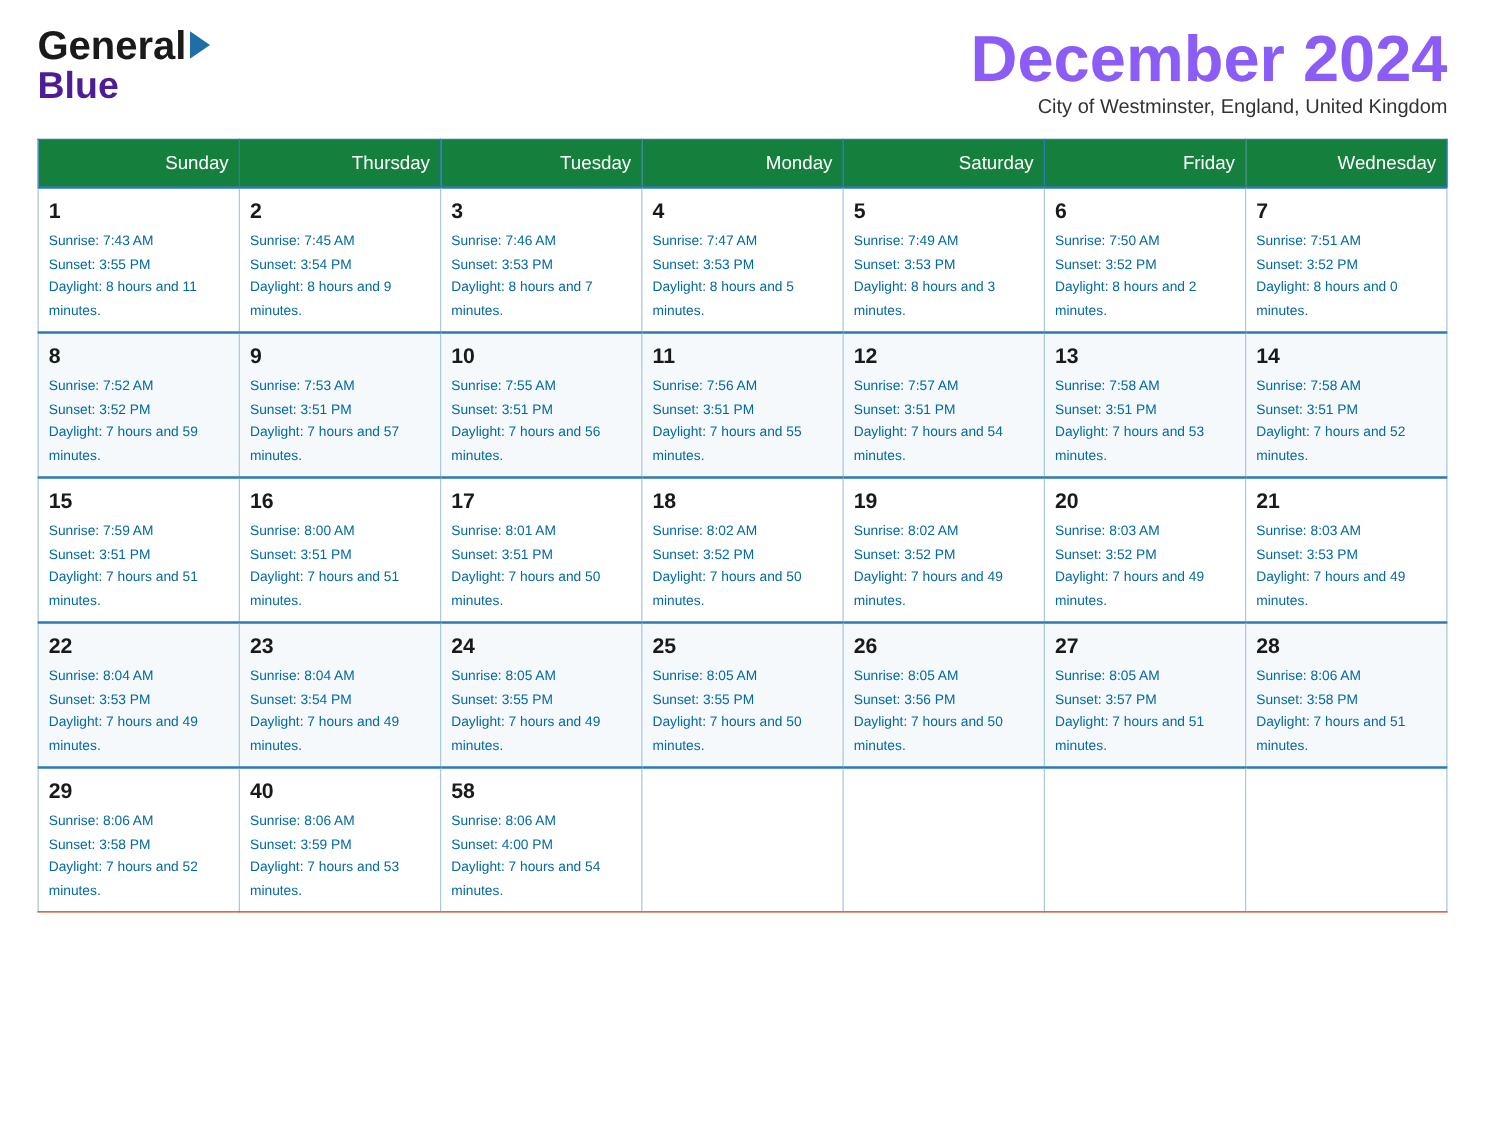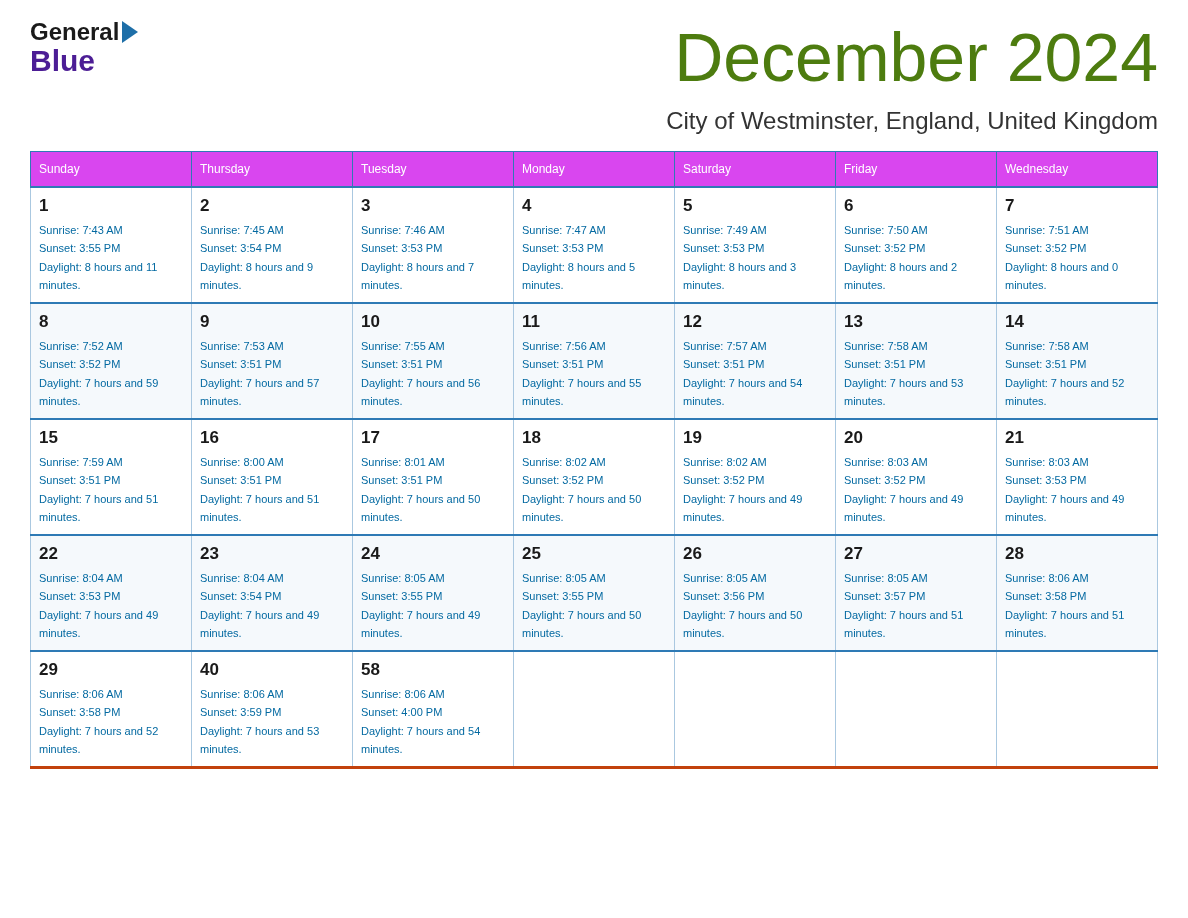--- a/index.html
+++ b/index.html
@@ -18,54 +18,54 @@
     }
     .logo {
       display: flex;
       flex-direction: column;
       align-items: flex-start;
     }
     .title-section {
       text-align: right;
     }
     .month-title {
-      font-size: 68px;
-      font-weight: normal;
-      color: #4d7c0f;
+      font-size: 52px;
+      font-weight: bold;
+      color: #8b5cf6;
       line-height: 1.1;
     }
     .location-subtitle {
-      font-size: 24px;
+      font-size: 16px;
       color: #333;
-      margin-top: 12px;
+      margin-top: 0;
     }
     .calendar {
       width: 100%;
       border-collapse: collapse;
       margin-top: 16px;
     }
     .calendar th {
-      background-color: #d946ef;
+      background-color: #15803d;
       color: white;
       padding: 10px 8px;
-      font-size: 12px;
+      font-size: 15px;
       font-weight: normal;
-      text-align: left;
+      text-align: right;
       border: 1px solid #2e7ab5;
     }
     .calendar td {
       border: 1px solid #aac8e0;
       padding: 8px;
       vertical-align: top;
       width: 14.28%;
       min-height: 100px;
     }
     .calendar tr td {
       border-top: 2px solid #2e7ab5;
-      border-bottom: 3px solid #c2410c;
+      border-bottom: 1px solid #c2410c;
     }
     .calendar tbody tr:not(:last-child) td {
       border-bottom: 1px solid #d0d0d0;
     }
     .day-number {
       font-size: 17px;
       font-weight: bold;
       color: #1a1a1a;
       display: block;
       margin-bottom: 4px;
@@ -84,21 +84,21 @@
     .calendar tbody tr:nth-child(odd) td {
       background-color: #ffffff;
     }
   </style>
 </head>
 <body>
 
 <div class="header-top">
   <div class="logo">
     <div style="display:flex;align-items:center;line-height:1;">
-      <span style="font-size:24px;font-weight:bold;color:#1a1a1a;">General</span>
+      <span style="font-size:32px;font-weight:bold;color:#1a1a1a;">General</span>
       <span style="display:inline-block;width:0;height:0;border-left:16px solid #1e6fa8;border-top:11px solid transparent;border-bottom:11px solid transparent;margin:0 3px;"></span>
     </div>
     <div style="margin-top:2px;">
       <span style="font-size:30px;font-weight:bold;color:#4c1d95;">Blue</span>
     </div>
   </div>
   <div class="title-section">
     <div class="month-title">December 2024</div>
     <div class="location-subtitle">City of Westminster, England, United Kingdom</div>
   </div>

